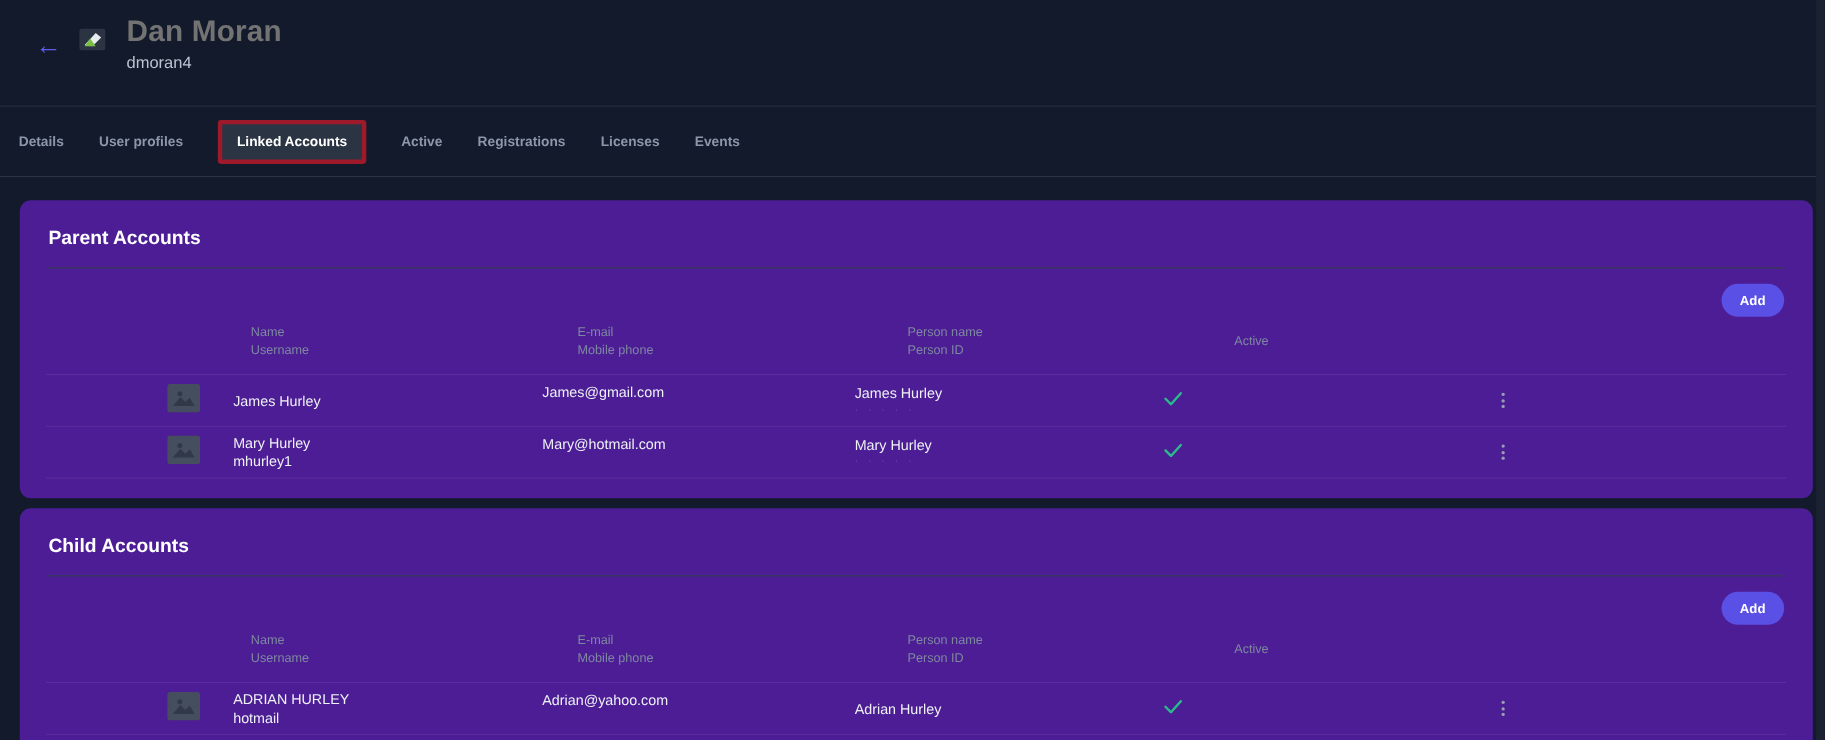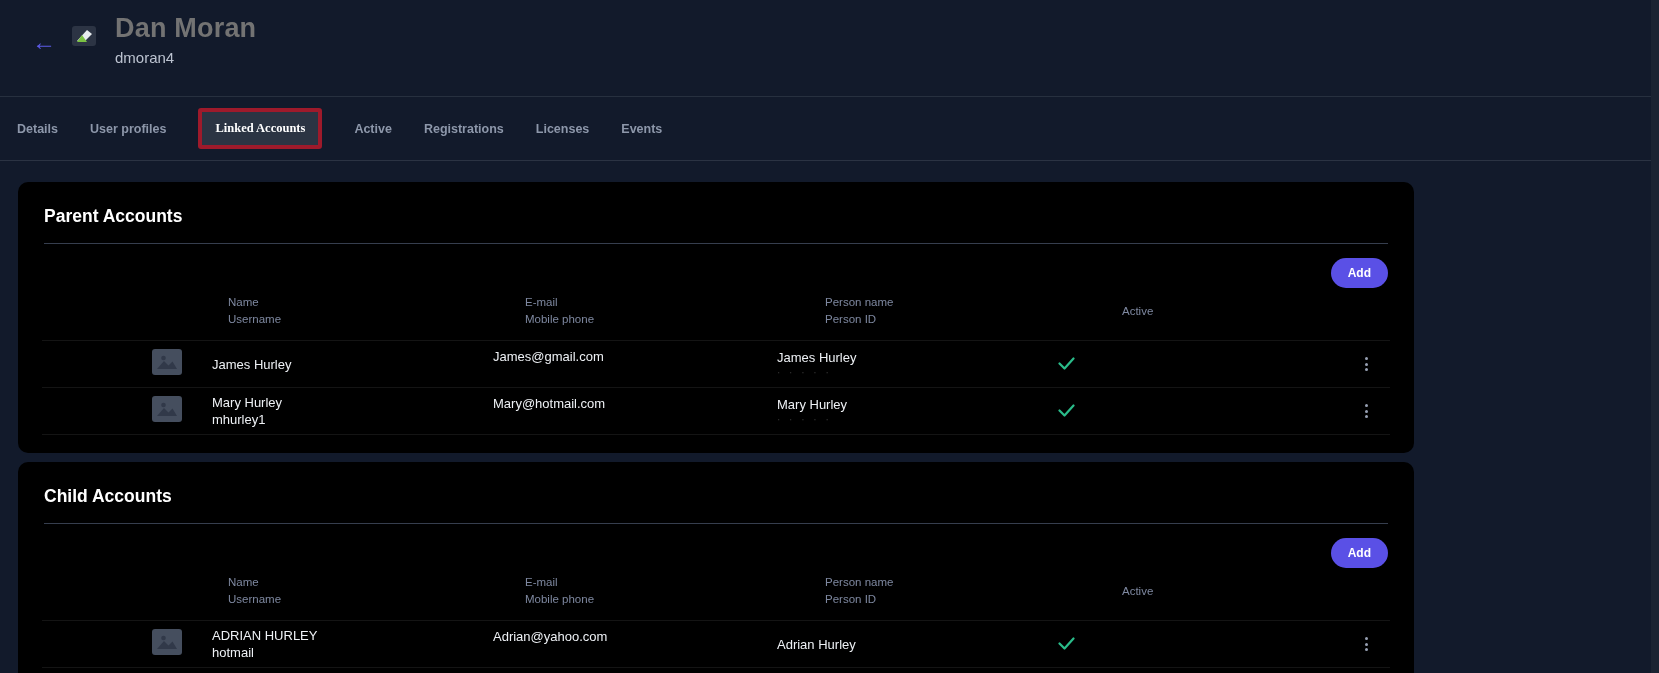--- a/index.html
+++ b/index.html
@@ -13,25 +13,25 @@
   .header-avatar{position:absolute;left:72px;top:26px;}
   .header-titles{position:absolute;left:115px;top:13px;}
   .page-title{margin:0;font-size:27px;font-weight:700;color:#737373;letter-spacing:.2px;}
   .page-subtitle{margin-top:5px;font-size:15px;color:#bcc3d0;}
 
   
   .tabs{height:64px;display:flex;align-items:center;padding-left:17px;gap:32px;
         border-bottom:1px solid #2b3343;box-sizing:border-box;}
   .tab{color:#8d97aa;font-size:12.5px;font-weight:700;cursor:pointer;white-space:nowrap;}
   .tab.active{background:#2b3443;color:#ffffff;padding:9px 13px;border-radius:4px;}
-  .tab.annotated{border:4px solid #9e1a2b;border-radius:3px;font-family:Liberation Serif, serif;}
+  .tab.annotated{border:4px solid #9e1a2b;border-radius:3px;}
 
   
   .main-area{padding-top:21px;}
-  .card{width:1396px;margin:0 0 9px 18px;background:#000000;border-radius:10px;
+  .card{width:1630px;margin:0 0 9px 18px;background:#4c1d95;border-radius:10px;
         box-sizing:border-box;padding-bottom:18px;}
   .card-title{margin:0;padding:24px 26px 16px;font-size:17.5px;font-weight:700;color:#ffffff;}
   .card-divider{height:1px;background:#363e4e;margin:0 26px;}
   .toolbar{display:flex;justify-content:flex-end;padding:14px 26px 0;}
   .add-btn{background:#5a50e6;color:#ffffff;border:none;border-radius:16px;height:30px;
            padding:0 17px;font-size:12px;font-weight:700;font-family:inherit;cursor:pointer;}
 
   .grid{display:grid;grid-template-columns:170px 281px 284px 281px 303px 1fr;margin:0 24px;}
   .thead{padding:6px 0 12px;gap:16px;}
   .th{color:#7e88a0;font-size:11.5px;line-height:17px;font-weight:400;}

